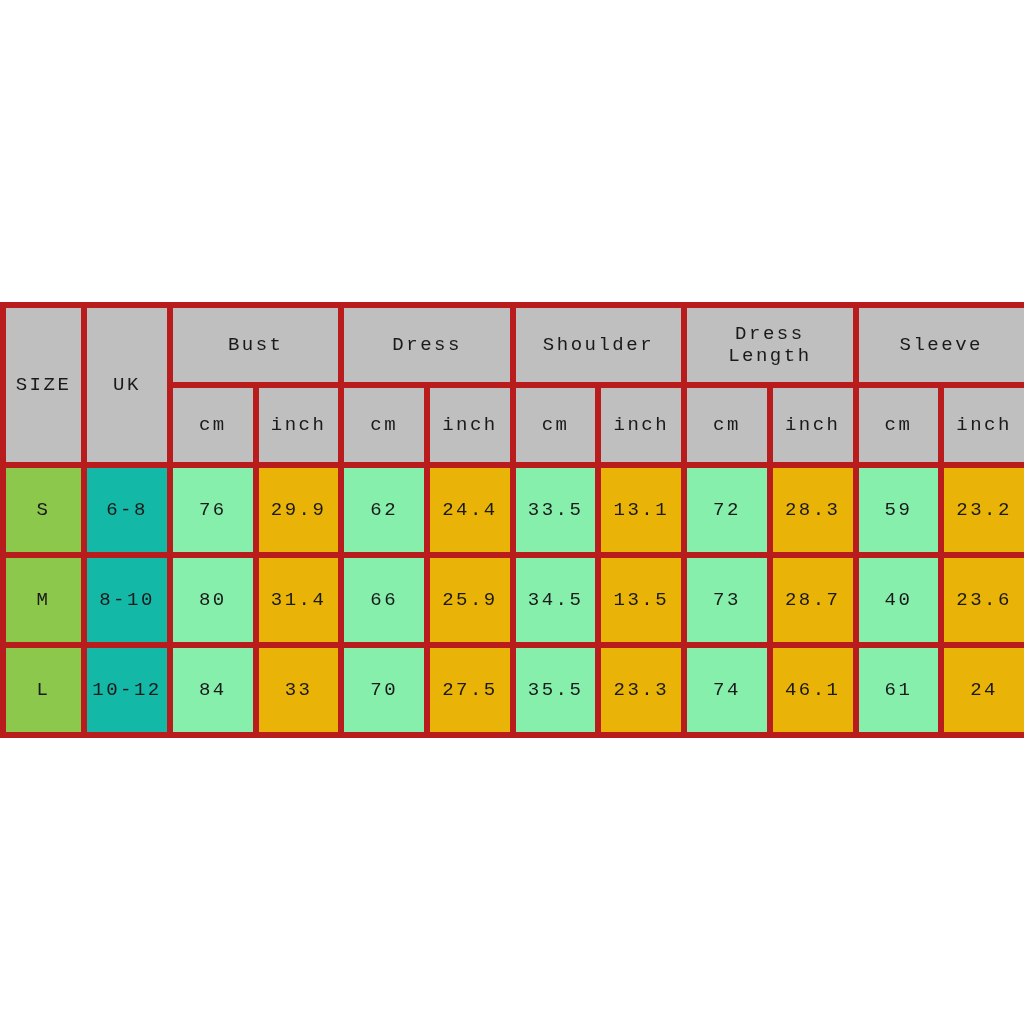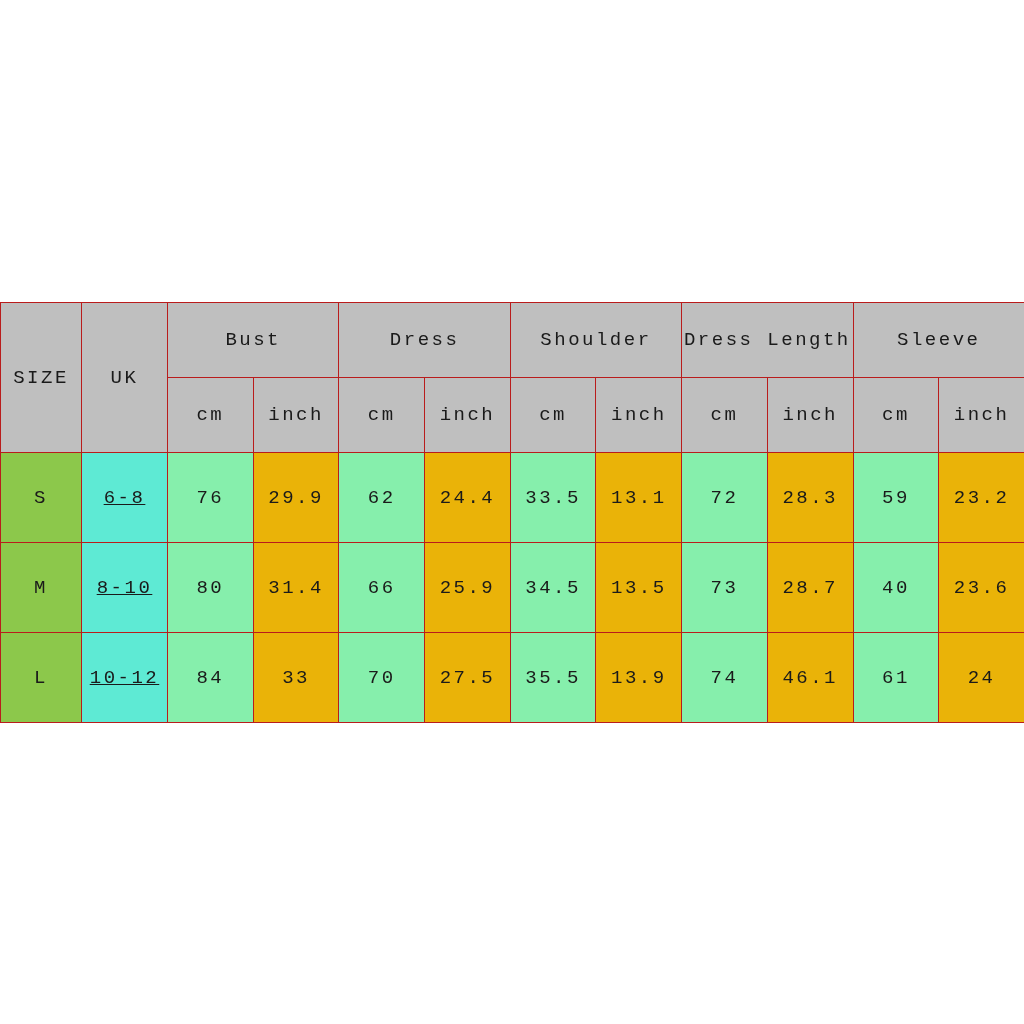--- a/index.html
+++ b/index.html
@@ -29,21 +29,21 @@
 
   table.size-chart {
     border-collapse: collapse;
     table-layout: fixed;
     width: 1024px;
     background: #ffffff;
   }
 
   table.size-chart th,
   table.size-chart td {
-    border: 1px solid #b91c1c;
+    border: 6px solid #b91c1c;
     text-align: center;
     vertical-align: middle;
     font-weight: normal;
     color: #1a1a1a;
     font-size: 19px;
     letter-spacing: 2.5px;
     padding: 0;
   }
 
   
@@ -68,22 +68,21 @@
   }
 
   
   tbody tr {
     height: 90px;
   }
   td.cell-size {
     background: #8cc84b;
   }
   td.cell-uk {
-    background: #5eead4;
-    text-decoration: underline;
+    background: #14b8a6;
   }
   td.cell-cm {
     background: #86efac;
   }
   td.cell-inch {
     background: #eab308;
   }
 </style>
 </head>
 <body>
@@ -158,21 +157,21 @@
           <td class="cell-inch">23.6</td>
         </tr>
         <tr>
           <td class="cell-size">L</td>
           <td class="cell-uk">10-12</td>
           <td class="cell-cm">84</td>
           <td class="cell-inch">33</td>
           <td class="cell-cm">70</td>
           <td class="cell-inch">27.5</td>
           <td class="cell-cm">35.5</td>
-          <td class="cell-inch">13.9</td>
+          <td class="cell-inch">23.3</td>
           <td class="cell-cm">74</td>
           <td class="cell-inch">46.1</td>
           <td class="cell-cm">61</td>
           <td class="cell-inch">24</td>
         </tr>
       </tbody>
     </table>
   </div>
 </div>
 

